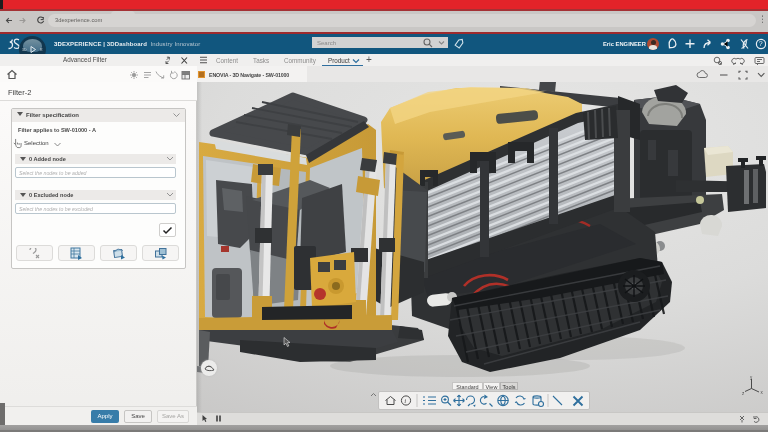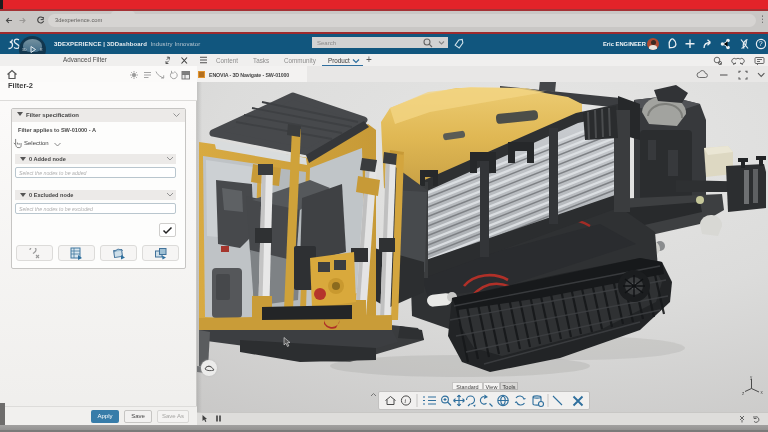--- a/index.html
+++ b/index.html
@@ -130,21 +130,21 @@
     </g>
     <g stroke="#6f6f6f" stroke-width="0.9" fill="none">
       <rect x="53" y="1.5" width="7.5" height="7.5" fill="#ececec"></rect>
       <path d="M53 4.5 h7.5 M56 4.5 v4.5"></path>
       <rect x="53" y="1.5" width="7.5" height="2.6" fill="#7f7f7f" stroke="none"></rect>
     </g>
   </svg>
 
   <div class="abs" style="left:0;top:82px;width:197px;height:343px;background:linear-gradient(#fcfbfa,#efeeec);border-right:1px solid #c9c8c6;"></div>
   <div class="abs" style="left:0;top:82px;width:197px;height:19px;background:#fcfbfa;border-bottom:1px solid #dddcda;"></div>
-  <div class="abs" style="left:8px;top:81px;font-size:7.5px;font-weight:bold;color:#3b3b3b;">Filter-2</div>
+  <div class="abs" style="left:8px;top:88px;font-size:7.5px;font-weight:normal;color:#3b3b3b;">Filter-2</div>
 
   <div class="abs" style="left:11px;top:108px;width:175px;height:161px;background:#fdfdfc;border:1px solid #c6c5c3;border-radius:2px;"></div>
   <div class="abs" style="left:12px;top:109px;width:173px;height:13px;background:#eceae8;"></div>
   <div class="abs" style="left:17px;top:112px;width:0;height:0;border-left:3.5px solid transparent;border-right:3.5px solid transparent;border-top:4.5px solid #555;"></div>
   <div class="abs" style="left:26px;top:111.5px;font-size:6px;font-weight:bold;color:#444;">Filter specification</div>
   <svg class="abs" style="left:172px;top:112px;" width="9" height="7" viewBox="0 0 9 7">
       <path d="M1.5 1.5 L4.5 4.5 L7.5 1.5" stroke="#8a8a8a" stroke-width="0.9" fill="none"></path>
     </svg>
   <div class="abs" style="left:18px;top:126.5px;font-size:5.6px;font-weight:bold;color:#4a4a4a;">Filter applies to SW-01000 - A</div>
   <svg class="abs" style="left:12px;top:138px;" width="10" height="11" viewBox="0 0 11 12">

